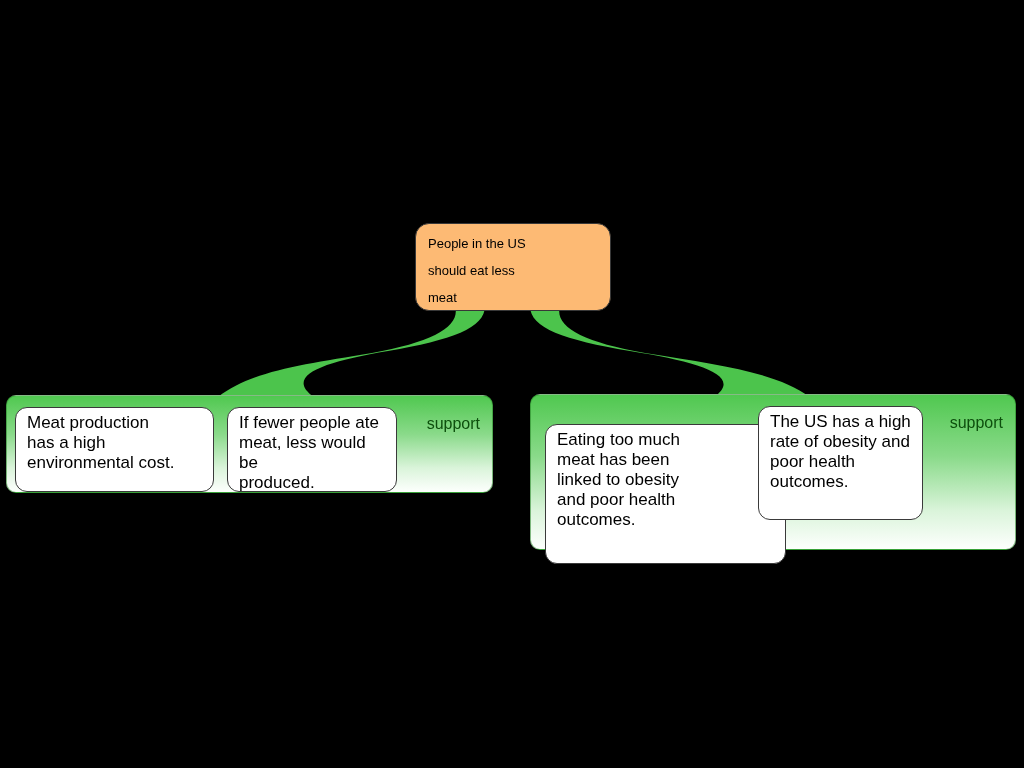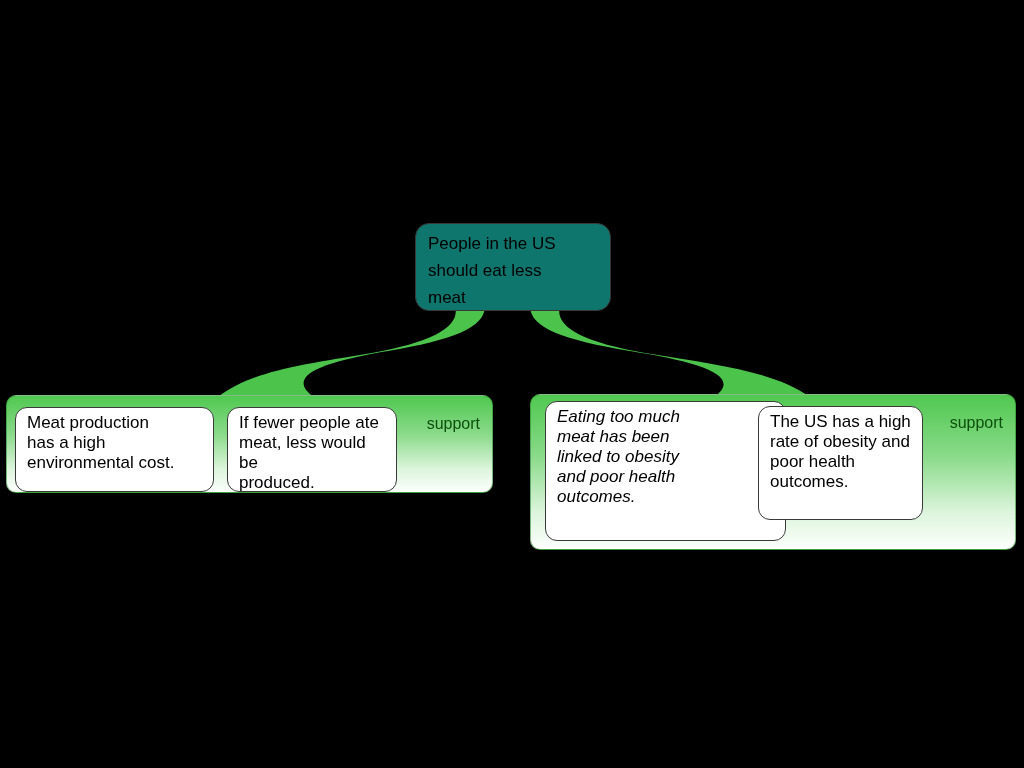--- a/index.html
+++ b/index.html
@@ -28,26 +28,26 @@
     fill: #4cc44c;
     stroke: none;
   }
   .claim-node {
     position: absolute;
     left: 415px;
     top: 223px;
     width: 196px;
     height: 88px;
     box-sizing: border-box;
-    background: #0f766e;
+    background: #fdba74;
     border: 1.5px solid #383838;
     border-radius: 14px;
     padding: 6px 12px;
     color: #000000;
-    font-size: 17px;
+    font-size: 13px;
     line-height: 27px;
     white-space: pre-line;
   }
   .support-group {
     position: absolute;
     box-sizing: border-box;
     border-radius: 10px;
     border: 1px solid rgba(36, 130, 36, 0.55);
     background: linear-gradient(to bottom, #50c850 0%, #8ada8a 40%, #daf4da 75%, #fdfffd 100%);
   }
@@ -77,21 +77,21 @@
     border: 1.5px solid #3a3a3a;
     border-radius: 12px;
     padding: 5px 11px;
     color: #000000;
     font-size: 17px;
     line-height: 20px;
     white-space: pre-line;
   }
   .g1-p0 { left: 8px;   top: 11px; width: 199px; height: 85px; }
   .g1-p1 { left: 220px; top: 11px; width: 170px; height: 85px; }
-  .g2-p0 { left: 14px;  top: 6px; width: 241px; height: 140px; font-style: italic; }
+  .g2-p0 { left: 14px;  top: 29px; width: 241px; height: 140px; }
   .g2-p1 { left: 227px; top: 11px; width: 165px; height: 114px; }
 </style>
 </head>
 <body>
 
 <div class="canvas">
 
   <svg class="edges" viewBox="0 0 1024 768" xmlns="http://www.w3.org/2000/svg">
     <path class="edge" d="M 455 306
          C 461 326, 434 342, 372 353

